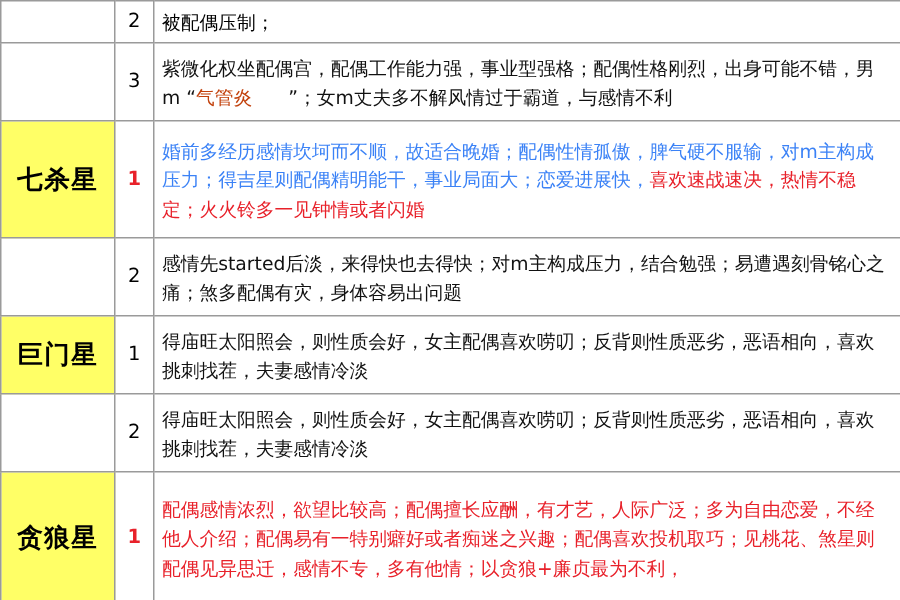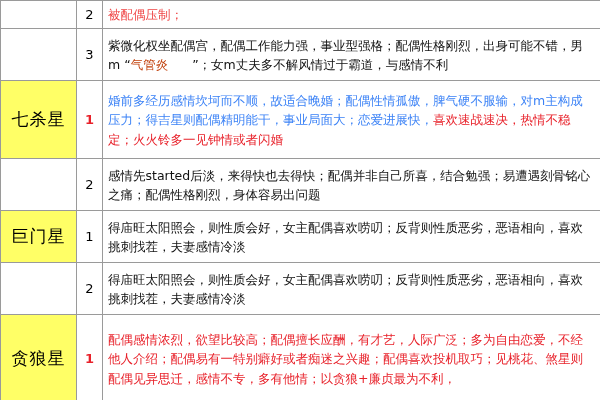--- a/index.html
+++ b/index.html
@@ -31,21 +31,21 @@
     padding: 4px 5px;
     box-sizing: border-box;
   }
   
   col.c-star { width: 76px; }
   col.c-num  { width: 26px; }
   col.c-text { width: 498px; }
 
   td.star {
     text-align: center;
-    font-weight: normal;
+    font-weight: bold;
     font-size: 17px;
     letter-spacing: 1px;
     color: #000000;
     background: #ffff66;
     padding: 2px;
   }
   td.star.blank { background: #ffffff; }
   td.num {
     text-align: center;
     font-size: 13px;
@@ -70,36 +70,36 @@
     <colgroup>
       <col class="c-star">
       <col class="c-num">
       <col class="c-text">
     </colgroup>
     <tbody>
 
     <tr style="height: 26px;">
           <td class="star blank"></td>
           <td class="num">2</td>
-          <td class="text"><span class="seg" style="color: #ef4444;">被配偶压制；</span></td>
+          <td class="text"><span class="seg" style="color: #000000;">被配偶压制；</span></td>
         </tr>
         <tr style="height: 52px;">
           <td class="star blank"></td>
           <td class="num">3</td>
           <td class="text"><span class="seg" style="color: rgb(17, 17, 17);">紫微化权坐配偶宫，配偶工作能力强，事业型强格；配偶性格刚烈，出身可能不错，男m “</span><span class="seg" style="color: #c2410c;">气管炎</span><span class="seg" style="color: rgb(17, 17, 17); margin-left: 24px;">”；女m丈夫多不解风情过于霸道，与感情不利</span></td>
         </tr>
         <tr style="height: 78px;">
           <td class="star">七杀星</td>
           <td class="num hl">1</td>
           <td class="text"><span class="seg" style="color: #3b82f6;">婚前多经历感情坎坷而不顺，故适合晚婚；配偶性情孤傲，脾气硬不服输，对m主构成压力；得吉星则配偶精明能干，事业局面大；恋爱进展快，</span><span class="seg" style="color: rgb(232, 33, 42);">喜欢速战速决，热情不稳定；火火铃多一见钟情或者闪婚</span></td>
         </tr>
         <tr style="height: 52px;">
           <td class="star blank"></td>
           <td class="num">2</td>
-          <td class="text"><span class="seg" style="color: rgb(17, 17, 17);">感情先started后淡，来得快也去得快；配偶并非自己所喜，结合勉强；易遭遇刻骨铭心之痛；配偶性格刚烈，身体容易出问题</span></td>
+          <td class="text"><span class="seg" style="color: rgb(17, 17, 17);">感情先started后淡，来得快也去得快；对m主构成压力，结合勉强；易遭遇刻骨铭心之痛；煞多配偶有灾，身体容易出问题</span></td>
         </tr>
         <tr style="height: 52px; margin-left: 18px;">
           <td class="star">巨门星</td>
           <td class="num">1</td>
           <td class="text"><span class="seg" style="color: rgb(17, 17, 17);">得庙旺太阳照会，则性质会好，女主配偶喜欢唠叨；反背则性质恶劣，恶语相向，喜欢挑刺找茬，夫妻感情冷淡</span></td>
         </tr>
         <tr style="height: 52px;">
           <td class="star blank"></td>
           <td class="num">2</td>
           <td class="text"><span class="seg" style="color: rgb(17, 17, 17);">得庙旺太阳照会，则性质会好，女主配偶喜欢唠叨；反背则性质恶劣，恶语相向，喜欢挑刺找茬，夫妻感情冷淡</span></td>

